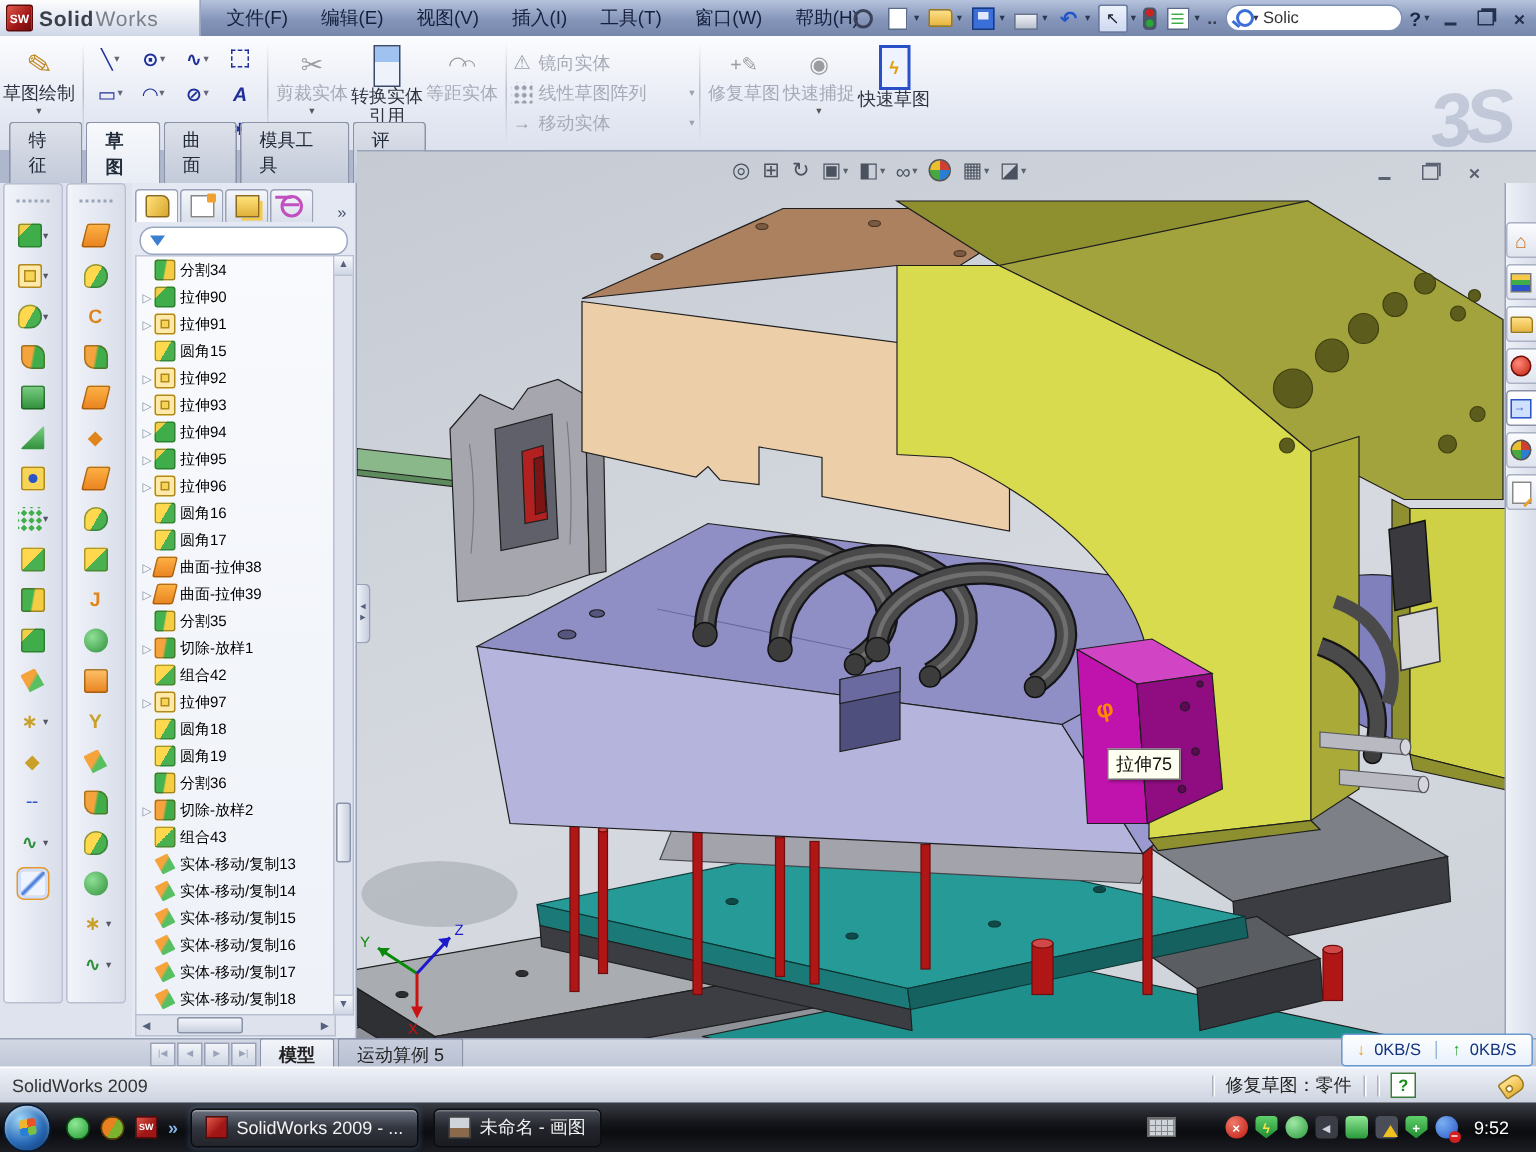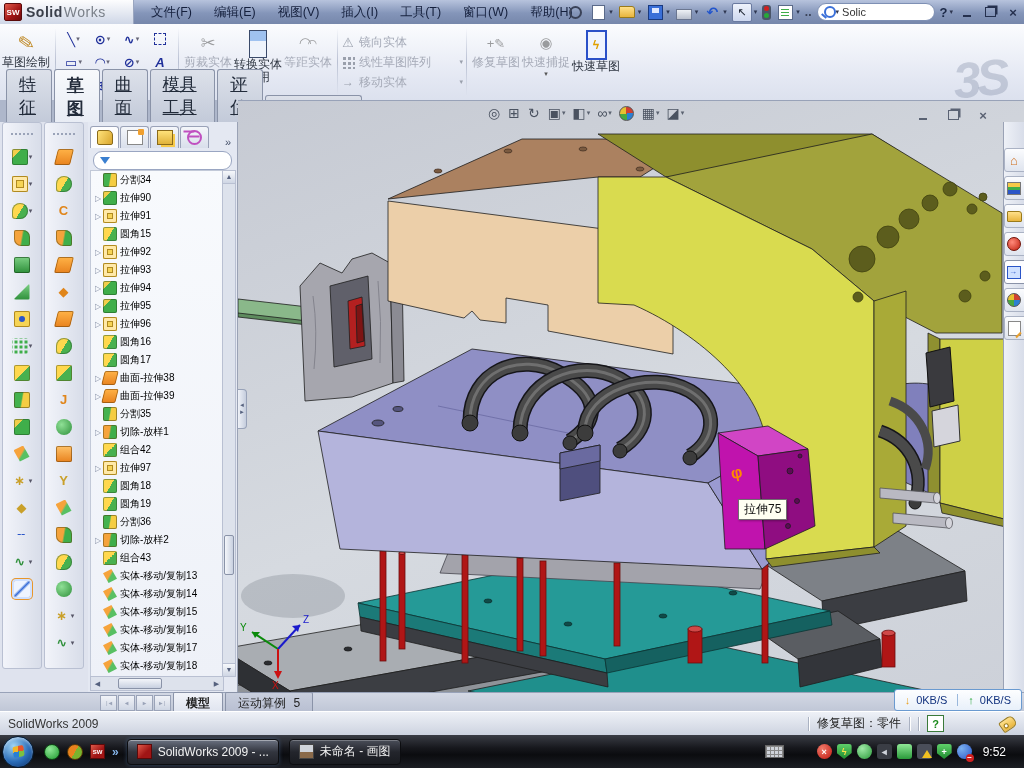--- a/index.html
+++ b/index.html
@@ -75,22 +75,22 @@
   .srow{display:flex;align-items:center;gap:4px;color:#a6abb8;font-size:12px;}
   .srow .sic{width:14px;height:14px;flex:0 0 auto;display:flex;align-items:center;justify-content:center;}
   .ic-mirror:before{content:"⚠";color:#9aa0ac;font-size:13px;}
   .ic-lpattern{background-image:radial-gradient(#9aa0ac 1.5px,transparent 1.7px);background-size:5px 5px;background-position:1px 1px;}
   .ic-move:before{content:"→";color:#9aa0ac;font-weight:bold;}
   .sdd{font-size:7px;color:#9aa0ac;margin-left:auto;}
   #watermark{position:absolute;right:18px;top:26px;font-size:50px;font-weight:bold;font-style:italic;
      color:rgba(138,148,170,.38);transform:rotate(-6deg);letter-spacing:-4px;}
   
   #tabstrip{position:absolute;left:0;top:100px;width:362px;height:22px;background:#aeb7cb;display:flex;align-items:flex-end;padding-left:6px;box-sizing:border-box;gap:2px;}
-  .rtab{padding:3px 12px 3px;font-size:17px;color:#222b3a;background:linear-gradient(#dde1ea,#c3cad9);
-     border:1px solid #8a93a8;border-bottom:none;border-radius:3px 3px 0 0;text-decoration:underline;}
+  .rtab{padding:3px 12px 3px;font-size:12px;color:#222b3a;background:linear-gradient(#dde1ea,#c3cad9);
+     border:1px solid #8a93a8;border-bottom:none;border-radius:3px 3px 0 0;}
   .rtab.active{background:linear-gradient(#f7f9fc,#e8ecf4);font-weight:bold;position:relative;top:1px;padding-top:4px;}
   
   #main{position:absolute;left:0;top:100px;width:1024px;height:592px;}
   #lefttools{position:absolute;left:0;top:22px;width:88px;bottom:0;background:#dfe3ee;display:flex;gap:2px;padding-left:2px;box-sizing:border-box;}
   .tcol{width:40px;background:linear-gradient(90deg,#f2f4fa,#d8dde9);border:1px solid #b9c0d2;border-radius:3px;height:96%;
      display:flex;flex-direction:column;align-items:center;padding-top:10px;box-sizing:border-box;}
   .tcol:before{content:"";width:22px;height:4px;border-top:2px dotted #9aa3b8;margin-bottom:4px;}
   .tbtn{display:flex;align-items:center;justify-content:center;height:27px;flex:0 0 auto;}
   .lic{width:16px;height:16px;display:inline-block;border-radius:2px;text-align:center;line-height:15px;font-weight:bold;font-size:13px;}
   .ldd{font-size:7px;color:#556;margin-left:1px;}
@@ -160,21 +160,21 @@
   .tp-home{color:#d07020;font-weight:bold;}
   .tp-lib{width:12px;height:11px;background:linear-gradient(#f7c948 33%,#3fae4a 33% 66%,#2a55c8 66%);border:1px solid #777;}
   .tp-folder{width:13px;height:9px;background:linear-gradient(#ffe08a,#e8b53e);border:1px solid #9a7a1a;border-radius:1px 3px 1px 1px;}
   .tp-search{width:12px;height:12px;border-radius:50%;background:radial-gradient(circle at 35% 35%,#ff8a7a,#c02010);border:1px solid #701005;}
   .tp-palette{width:12px;height:11px;background:#cfe0ff;border:1px solid #2a55c8;position:relative;}
   .tp-palette:after{content:"→";position:absolute;left:1px;top:1px;font-size:8px;color:#2a55c8;font-weight:bold;}
   .tp-appear{width:12px;height:12px;border-radius:50%;background:conic-gradient(#d04030 0 25%,#2a7fd4 0 50%,#48a840 0 75%,#e8c030 0);border:1px solid #555;}
   .tp-props{width:11px;height:13px;background:#fff;border:1px solid #888;position:relative;}
   .tp-props:after{content:"";position:absolute;right:-2px;bottom:-1px;width:7px;height:2px;background:#e8a030;transform:rotate(-45deg);}
   
-  #modeltabs{position:absolute;left:0;top:692px;width:1024px;height:19px;background:linear-gradient(#d3d8e4,#bfc6d6);border-top:1px solid #98a2b8;display:flex;align-items:center;font-family:Liberation Mono, monospace;}
+  #modeltabs{position:absolute;left:0;top:692px;width:1024px;height:19px;background:linear-gradient(#d3d8e4,#bfc6d6);border-top:1px solid #98a2b8;display:flex;align-items:center;}
   #mnav{display:flex;gap:1px;margin-left:100px;}
   .mnavb{width:15px;height:14px;background:linear-gradient(#f1f3f8,#cfd6e4);border:1px solid #9aa3b8;color:#9aa3b8;font-size:6px;display:flex;align-items:center;justify-content:center;}
   .mtab{padding:2px 12px;font-size:12px;color:#222;background:linear-gradient(#c8cedd,#b6bdd0);border:1px solid #8a93a8;border-bottom:none;margin-left:2px;border-radius:2px 2px 0 0;}
   .mtab.active{background:linear-gradient(#f2f4f9,#dde2ee);font-weight:bold;}
   
   #statusbar{position:absolute;left:0;top:711px;width:1024px;height:24px;background:linear-gradient(#eef1f7,#cdd3e0);border-top:1px solid #fff;display:flex;align-items:center;box-sizing:border-box;}
   #sbleft{margin-left:8px;color:#333;}
   #sbright{margin-left:auto;display:flex;align-items:center;gap:8px;margin-right:8px;color:#222;}
   .sbsep{width:1px;height:14px;background:#aab2c2;box-shadow:1px 0 0 #fff;}
   .sbhelp{width:15px;height:15px;background:#fff;border:1px solid #3a7a3a;color:#1a8a1a;font-weight:bold;font-size:11px;display:flex;align-items:center;justify-content:center;}

